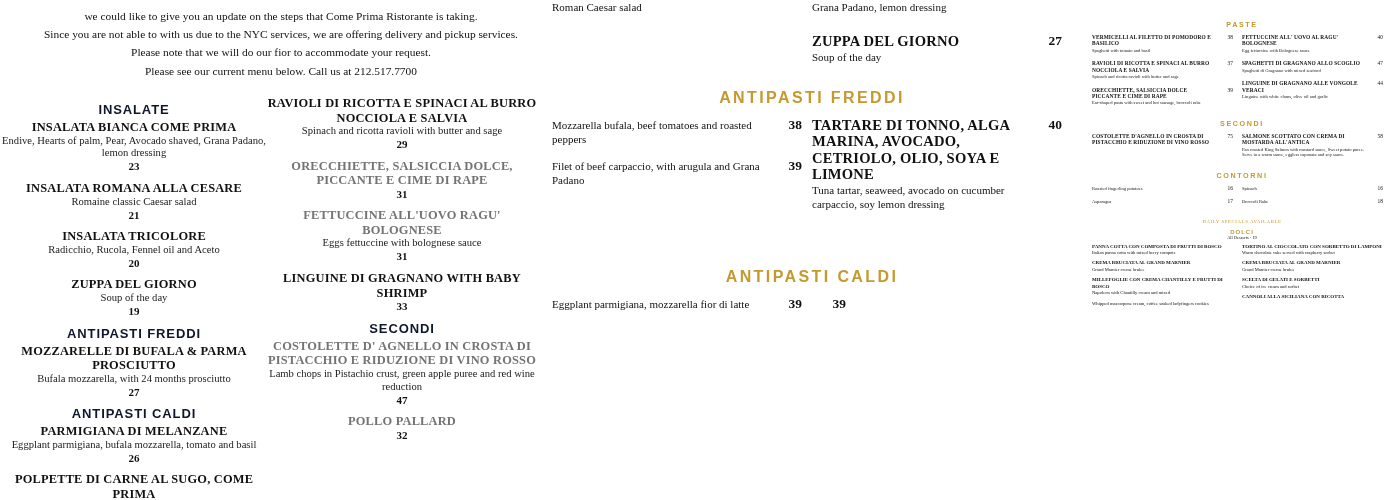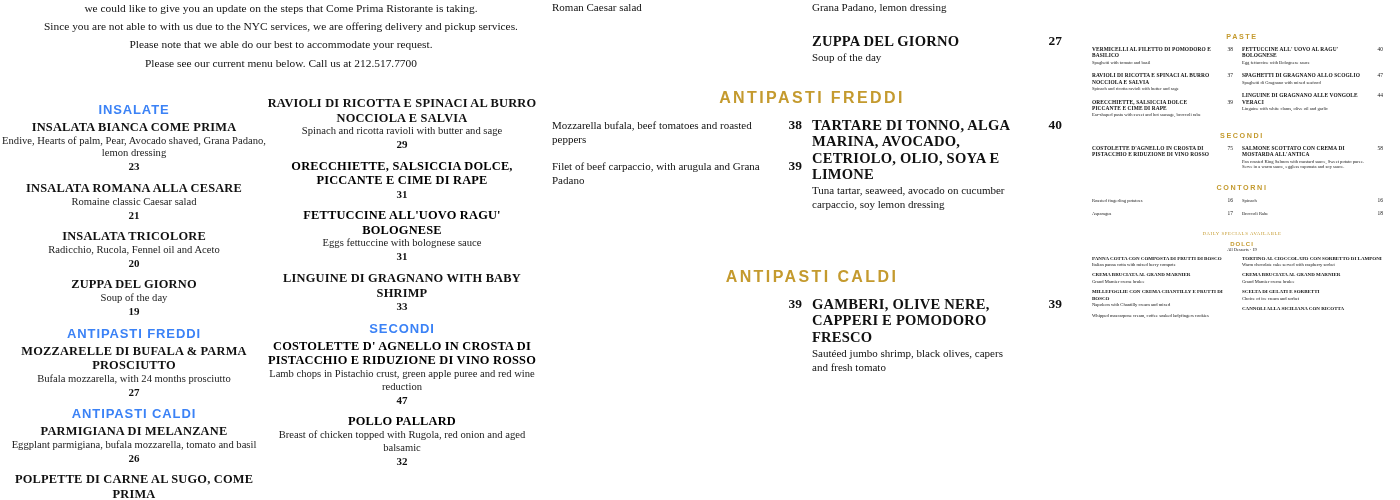--- a/index.html
+++ b/index.html
@@ -6,64 +6,64 @@
   body{
     width:1400px;height:500px;overflow:hidden;
     background:#ffffff;
     font-family:"Liberation Serif", serif;
     color:#111;
   }
   .page{position:relative;width:1400px;height:500px;}
 
   
   .col-intro{
-    position:absolute;left:42px;top:0;width:478px;
+    position:absolute;left:42px;top:8px;width:478px;
     font-size:11.4px;line-height:1.42;text-align:center;color:#111;
   }
   .col-intro p{margin:0 0 2px 0;}
 
   .col1{
     position:absolute;left:0;top:96px;width:268px;text-align:center;
   }
   .col2{
     position:absolute;left:266px;top:96px;width:272px;text-align:center;
   }
 
   .sec-head{
-    font-size:13px;letter-spacing:.9px;color:#3b82f6;margin:6px 0 3px 0;
+    font-size:13px;letter-spacing:.9px;color:#0f172a;margin:6px 0 3px 0;
     font-family:"Liberation Sans", sans-serif;font-weight:700;
   }
   .dish{margin:0 0 7px 0;}
   .dish .nm{
     font-size:12.4px;font-weight:700;line-height:1.17;letter-spacing:.2px;
   }
   .dish .ds{font-size:10.6px;line-height:1.22;color:#1a1a1a;}
   .dish .pr{font-size:11px;line-height:1.25;font-weight:bold;}
-  .gold{color:#000000;}
+  .gold{color:#737373;}
 
   
   .col3{position:absolute;left:552px;top:0;width:520px;}
   .c3-top{font-size:11px;line-height:1.35;color:#111;}
   .band{
     text-align:center;color:#c49a2e;letter-spacing:2.4px;
     font-family:"Liberation Sans", sans-serif;font-weight:700;font-size:16px;
     margin:12px 0 10px 0;
   }
   .row3{display:flex;align-items:flex-start;margin:0 0 12px 0;}
   .row3 .txt{flex:1;padding-right:8px;}
   .row3 .nm{
     font-size:14.6px;font-weight:700;line-height:1.12;letter-spacing:.2px;text-transform:uppercase;
   }
   .row3 .ds{font-size:11px;line-height:1.25;margin-top:2px;}
   .row3 .pr{font-size:13.4px;font-weight:700;width:34px;text-align:right;flex:none;}
   .grid2{display:flex;}
   .grid2 > div{width:50%;padding-right:10px;box-sizing:border-box;}
 
   
-  .col4{position:absolute;left:1092px;top:14px;width:300px;margin-top:12px;}
+  .col4{position:absolute;left:1092px;top:14px;width:300px;}
   .mini-band{
     text-align:center;color:#c49a2e;font-size:7.2px;letter-spacing:1.6px;
     font-family:"Liberation Sans", sans-serif;font-weight:700;margin:6px 0 5px 0;
   }
   .mini-grid{display:flex;}
   .mini-grid > div{width:50%;box-sizing:border-box;padding-right:9px;}
   .mrow{display:flex;margin-bottom:7px;}
   .mrow .mt{flex:1;padding-right:4px;}
   .mrow .mn{font-size:5.4px;font-weight:700;line-height:1.18;letter-spacing:.1px;}
   .mrow .md{font-size:4.6px;line-height:1.2;color:#222;margin-top:1px;}
@@ -75,21 +75,21 @@
   .tiny-block b{font-size:5px;}
 </style>
 </head>
 <body>
 
 <div class="page">
 
   <div class="col-intro">
     <p>we could like to give you an update on the steps that Come Prima Ristorante is taking.</p>
     <p>Since you are not able to with us due to the NYC services, we are offering delivery and pickup services.</p>
-    <p>Please note that we able do our best to accommodate your request.</p>
+    <p>Please note that we will do our fior to accommodate your request.</p>
     <p>Please see our current menu below. Call us at 212.517.7700</p>
   </div>
 
   <div class="col1">
     <div class="sec-head">INSALATE</div>
 
     <div class="dish">
       <div class="nm">INSALATA BIANCA COME PRIMA</div>
       <div class="ds">Endive, Hearts of palm, Pear, Avocado shaved, Grana Padano, lemon dressing</div>
       <div class="pr">23</div>
@@ -151,21 +151,20 @@
     </div>
 
     <div class="sec-head">SECONDI</div>
     <div class="dish">
       <div class="nm gold">COSTOLETTE D' AGNELLO IN CROSTA DI PISTACCHIO E RIDUZIONE DI VINO ROSSO</div>
       <div class="ds">Lamb chops in Pistachio crust, green apple puree and red wine reduction</div>
       <div class="pr">47</div>
     </div>
     <div class="dish">
       <div class="nm gold">POLLO PALLARD</div>
-      <div class="ds">Breast of chicken  topped with Rugola, red onion and aged balsamic</div>
       <div class="pr">32</div>
     </div>
 
   </div>
 
   <div class="col3">
     <div class="grid2">
       <div class="c3-top">Roman Caesar salad</div>
       <div class="c3-top">Grana Padano, lemon dressing</div>
     </div>
@@ -208,30 +207,27 @@
         </div>
       </div>
     </div>
 
     <div class="band" style="margin-top:44px;">ANTIPASTI CALDI</div>
 
     <div class="grid2">
       <div>
         <div class="row3">
           <div class="txt">
+            <div class="ds">Eggplant parmigiana, mozzarella fior di latte</div>
           </div>
           <div class="pr">39</div>
         </div>
       </div>
       <div>
         <div class="row3">
-          <div class="txt">
-            <div class="nm">GAMBERI, OLIVE NERE, CAPPERI E POMODORO FRESCO</div>
-            <div class="ds">Sautéed jumbo shrimp, black olives, capers and fresh tomato</div>
-          </div>
           <div class="pr">39</div>
         </div>
       </div>
     </div>
   </div>
 
   <div class="col4">
     <div class="mini-band">PASTE</div>
     <div class="mini-grid">
       <div>

